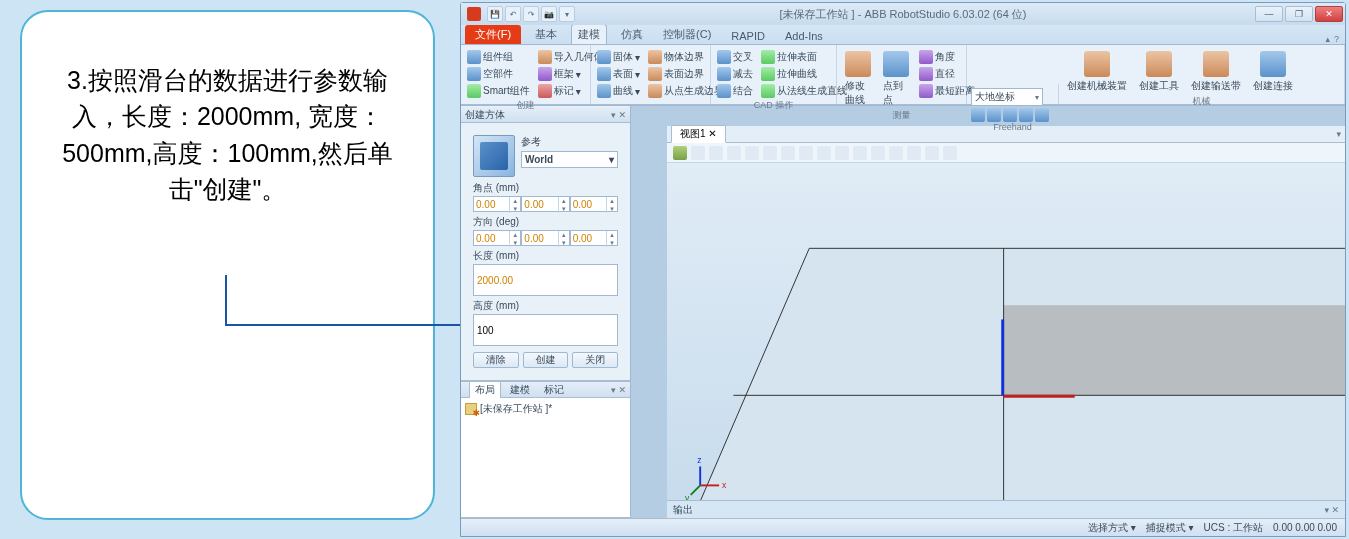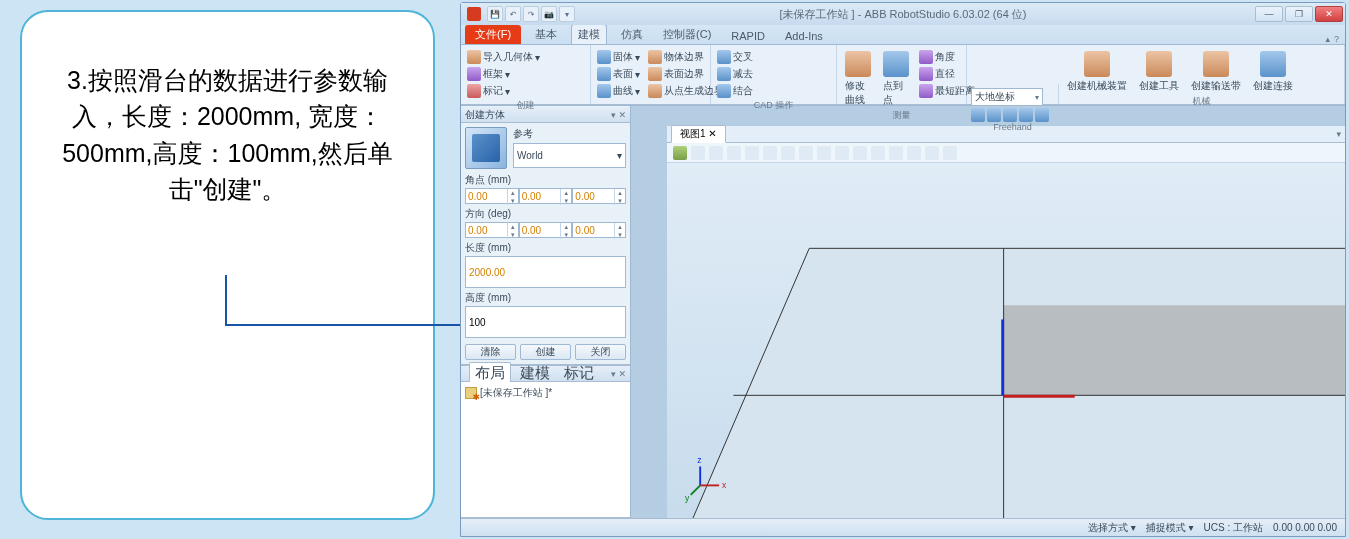--- a/index.html
+++ b/index.html
@@ -137,46 +137,46 @@
     align-items: center;
     padding: 0 4px;
     color: #3a4a5a;
     justify-content: space-between;
   }
   .panel-hdr .pctrls { font-size: 9px; color: #6a7a8a; display:flex; gap:3px;}
 
   
   .create-body {
     background: #e8f0f8;
-    padding: 4px;
+    padding: 12px;
     font-size: 10px;
     color: #3a4a5a;
     border-bottom: 1px solid #a8bdd2;
   }
   .refrow { display: flex; gap: 6px; align-items: flex-start; margin-bottom: 4px;}
   .cube-icon { width: 42px; height: 42px; background: linear-gradient(135deg,#d4e6f8,#8ab4de); border: 1px solid #7a9bc0; border-radius: 2px; position: relative;}
   .cube-icon::before { content:""; position:absolute; left:6px; top:6px; width:28px; height:28px; background: linear-gradient(135deg,#5a92ca,#2a62aa); border-radius:2px;}
   .ref-right { flex:1; }
   .ref-right .lbl { font-size:10px; margin-bottom:2px;}
-  .ref-right select, .ref-right .ddbox { width: 100%; height: 25px; background:#fff; border:1px solid #9fb9d4; font-size:10px; display:flex; align-items:center; padding:0 3px; justify-content:space-between;}
+  .ref-right select, .ref-right .ddbox { width: 100%; height: 17px; background:#fff; border:1px solid #9fb9d4; font-size:10px; display:flex; align-items:center; padding:0 3px; justify-content:space-between;font-weight:bold;}
 
   .fldgrp { margin-bottom: 3px; }
   .fldgrp .glabel { font-size: 10px; margin-bottom: 1px; }
   .triple { display: flex; gap: 0; }
   .triple .num { flex:1; height:16px; background:#fff; border:1px solid #9fb9d4; font-size:10px; color:#d08000; padding:0 2px; display:flex; align-items:center; position:relative;}
   .triple .num .sp { width:11px; font-size:7px; display:flex; flex-direction:column; position:absolute; right:0; top:0; bottom:0;}
   .triple .num .sp span{ flex:1; border-left:1px solid #c4d6e8; display:flex; align-items:center; justify-content:center; color:#6a7a8a;}
   .single { height:32px; background:#fff; border:1px solid #9fb9d4; font-size:10px; color:#d08000; padding:0 3px; display:flex; align-items:center;}
   .single.black { color:#000; }
 
   .btnrow { display:flex; gap:4px; margin-top:6px; }
   .btnrow .pbtn { flex:1; height:16px; background:linear-gradient(#f4f8fc,#dce8f4); border:1px solid #9fb9d4; border-radius:2px; font-size:10px; display:flex; align-items:center; justify-content:center; color:#3a4a5a;}
 
   
-  .tabsrow { height:17px; background:#e4eef8; border-bottom:1px solid #a8bdd2; display:flex; align-items:center; font-size:15px; gap:4px; padding:0 4px;}
+  .tabsrow { height:17px; background:#e4eef8; border-bottom:1px solid #a8bdd2; display:flex; align-items:center; font-size:10px; gap:4px; padding:0 4px;}
   .tabsrow .lt { padding:1px 5px; }
   .tabsrow .lt.active { background:#fff; border:1px solid #a8bdd2; border-bottom:1px solid #fff; border-radius:2px 2px 0 0;}
   .tree { flex:1; background:#fff; padding:4px; font-size:10px; color:#3a4a5a; border-bottom:1px solid #a8bdd2;}
   .tree .titem { display:flex; align-items:center; gap:3px;}
   .tree .ticon { width:12px; height:12px; background:#e8d080; border:1px solid #c0a040; display:inline-block; position:relative;}
   .tree .ticon::after{content:"✱"; position:absolute; right:-4px; bottom:-4px; font-size:9px; color:#d06000;}
 
   
   .center {
     flex: 1;
@@ -260,20 +260,34 @@
       <span>▴</span>
       <span>?</span>
     </div>
   </div>
 
   <div class="ribbon">
 
     <div class="rgroup" style="width:130px;">
       <div class="rbody">
         <div class="rcol">
+          <div class="ritem">
+              <span class="ricon ric-blue"></span>
+              <span>组件组</span>
+            </div>
+          <div class="ritem">
+              <span class="ricon ric-blue"></span>
+              <span>空部件</span>
+            </div>
+          <div class="ritem">
+              <span class="ricon ric-green"></span>
+              <span>Smart组件</span>
+            </div>
+        </div>
+        <div class="rcol">
           <div class="ritem"><span class="ricon ric-orange"></span><span>导入几何体</span>▾</div>
           <div class="ritem"><span class="ricon ric-purple"></span><span>框架</span>▾</div>
           <div class="ritem"><span class="ricon ric-red"></span><span>标记</span>▾</div>
         </div>
       </div>
       <div class="rlabel">创建</div>
     </div>
 
     <div class="rgroup" style="width:120px;">
       <div class="rbody">
@@ -307,20 +321,34 @@
               <span class="ricon ric-blue"></span>
               <span>交叉</span>
             </div>
           <div class="ritem">
               <span class="ricon ric-blue"></span>
               <span>减去</span>
             </div>
           <div class="ritem">
               <span class="ricon ric-blue"></span>
               <span>结合</span>
+            </div>
+        </div>
+        <div class="rcol">
+          <div class="ritem">
+              <span class="ricon ric-green"></span>
+              <span>拉伸表面</span>
+            </div>
+          <div class="ritem">
+              <span class="ricon ric-green"></span>
+              <span>拉伸曲线</span>
+            </div>
+          <div class="ritem">
+              <span class="ricon ric-green"></span>
+              <span>从法线生成直线</span>
             </div>
         </div>
       </div>
       <div class="rlabel">CAD 操作</div>
     </div>
 
     <div class="rgroup" style="width:130px;">
       <div class="rbody">
         <div class="rbig">
           <span class="bicon ric-orange"></span>
@@ -543,20 +571,24 @@
           <g transform="translate(35,340)">
             <line x1="0" y1="0" x2="0" y2="-20" stroke="#1030e0" stroke-width="2"></line>
             <line x1="0" y1="0" x2="20" y2="0" stroke="#c02020" stroke-width="2"></line>
             <line x1="0" y1="0" x2="-10" y2="10" stroke="#108020" stroke-width="2"></line>
             <text x="-3" y="-24" font-size="9" fill="#1030e0">z</text>
             <text x="23" y="3" font-size="9" fill="#c02020">x</text>
             <text x="-16" y="16" font-size="9" fill="#108020">y</text>
           </g>
         </svg>
       </div>
+      <div class="output">
+        <span>输出</span>
+        <span class="pin"><span>▾</span> <span>✕</span></span>
+      </div>
     </div>
   </div>
 
   <div class="status">
     <span><span>选择方式</span> ▾</span>
     <span><span>捕捉模式</span> ▾</span>
     <span>UCS : 工作站</span>
     <span>0.00  0.00  0.00</span>
   </div>
 

